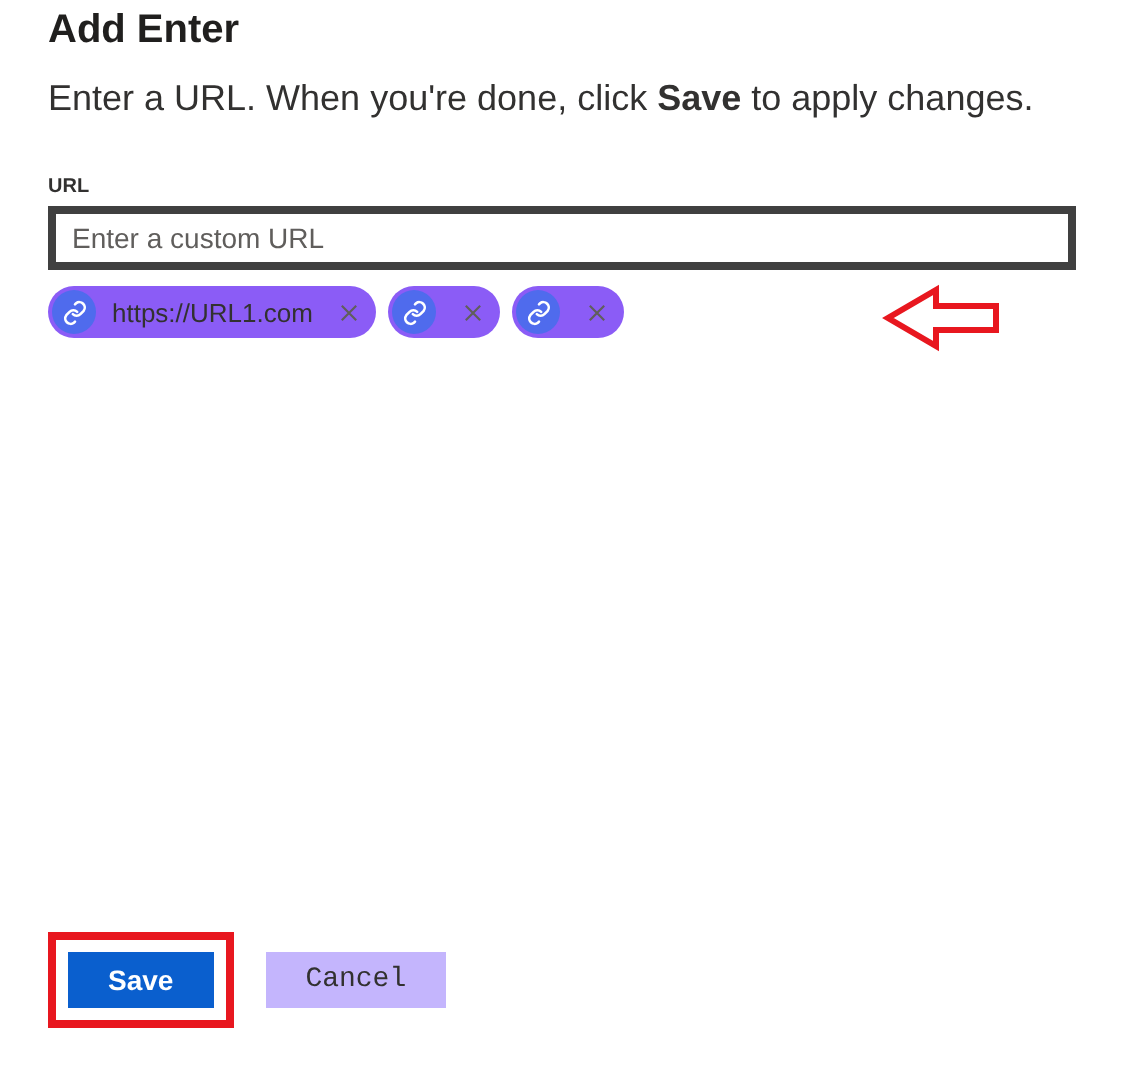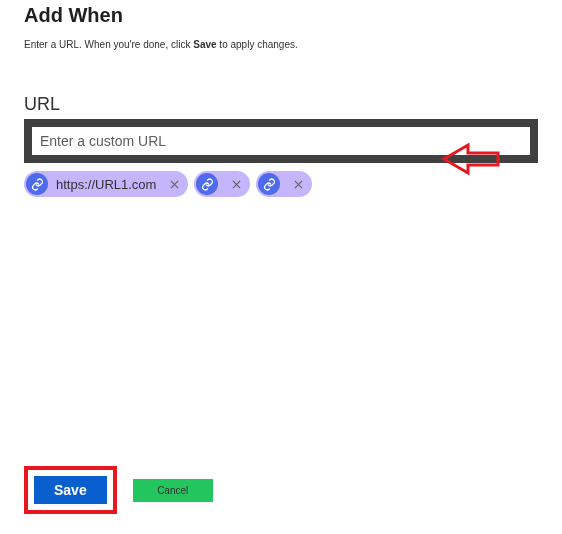--- a/index.html
+++ b/index.html
@@ -12,52 +12,53 @@
       position: relative;
       color: #323130;
     }
     .title {
       font-size: 20px;
       font-weight: 600;
       color: #201f1e;
       margin-bottom: 12px;
     }
     .subtitle {
-      font-size: 10px;
-      color: #323130;
-      margin-bottom: 44px;
+      font-size: 18px;
+      color: #323130;
+      margin-bottom: 28px;
     }
     .subtitle b { font-weight: 600; }
     .field-label {
-      font-size: 18px;
+      font-size: 10px;
       color: #323130;
       margin-bottom: 4px;
+      font-weight: bold;
     }
     .url-input {
       width: 100%;
-      height: 44px;
-      border: 8px solid #404040;
+      height: 32px;
+      border: 4px solid #404040;
       padding: 4px 8px;
       font-size: 14px;
       font-family: inherit;
       outline: none;
       color: #323130;
       margin-bottom: 8px;
     }
     .url-input::placeholder { color: #605e5c; }
     .chip-row {
       display: flex;
       flex-wrap: wrap;
       gap: 6px 6px;
       align-items: center;
     }
     .chip {
       display: inline-flex;
       align-items: center;
-      background: #c4b5fd;
+      background: #8b5cf6;
       border-radius: 14px;
       height: 26px;
       padding: 0 4px 0 2px;
       font-size: 13px;
       color: #323130;
     }
     .chip .link-badge {
       width: 22px;
       height: 22px;
       border-radius: 50%;
@@ -106,36 +107,36 @@
       color: #fff;
       border: none;
       font-size: 14px;
       font-weight: 600;
       font-family: inherit;
       padding: 6px 20px;
       min-width: 70px;
       cursor: pointer;
     }
     .btn-secondary {
-      background: #22c55e;
+      background: #c4b5fd;
       color: #323130;
       border: none;
-      font-size: 10px;
-      font-family: Liberation Sans, sans-serif;
+      font-size: 14px;
+      font-family: Liberation Mono, monospace;
       padding: 6px 20px;
       min-width: 80px;
       cursor: pointer;
     }
   </style>
 </head>
 <body>
 
 
 
-<h1 class="title">Add When</h1>
+<h1 class="title">Add Enter</h1>
 
 <p class="subtitle">
   <span>Enter a URL. When you're done, click </span><b>Save</b><span> to apply changes.</span>
 </p>
 
 <div class="field-label">URL</div>
 <input class="url-input" type="text" placeholder="Enter a custom URL" style="">
 
 <div class="chip-row">
   <span class="chip">

